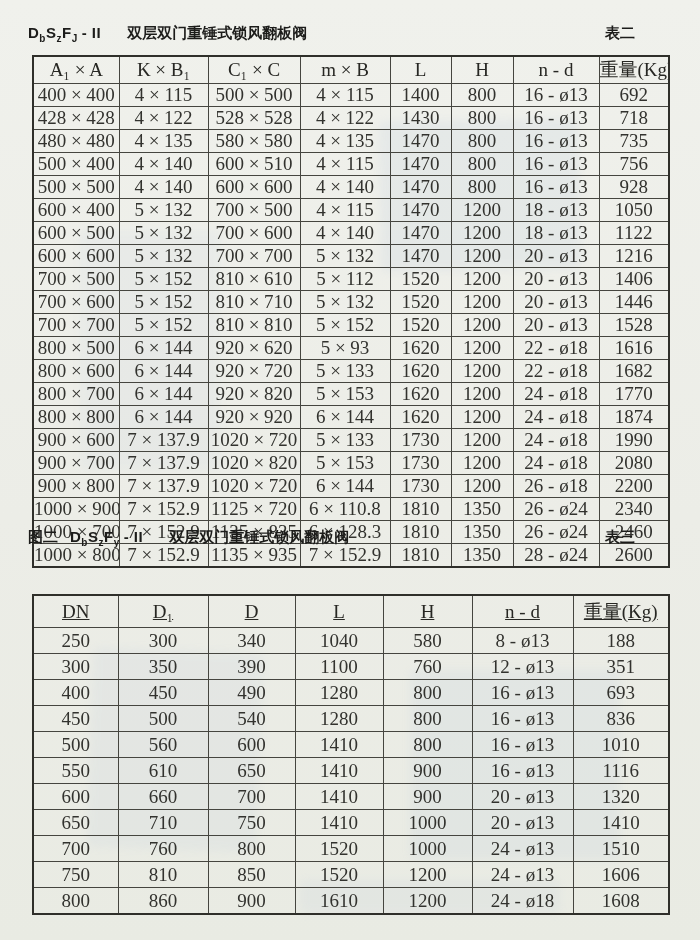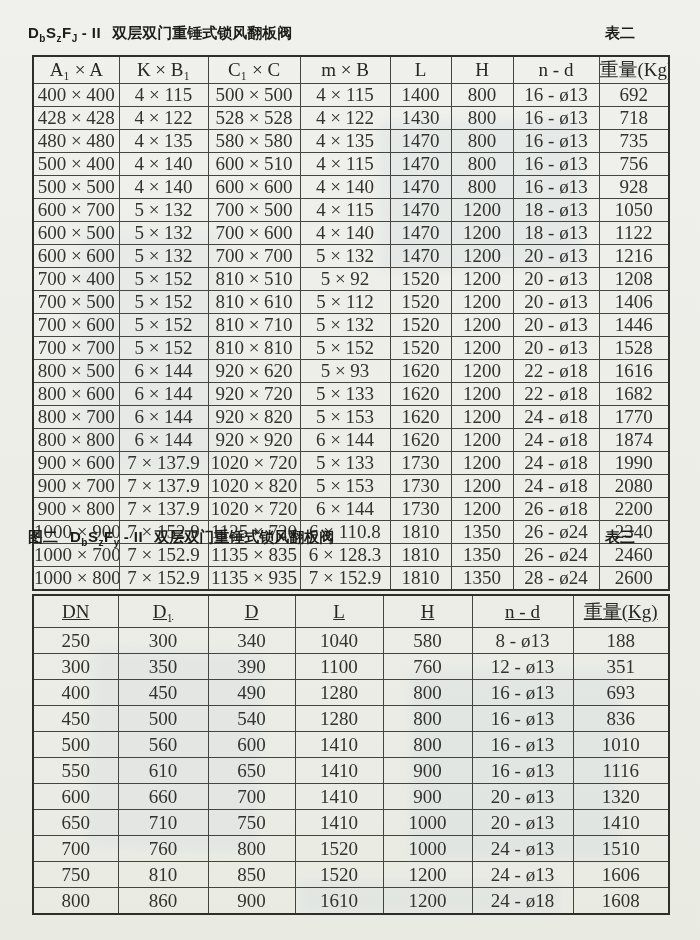--- a/index.html
+++ b/index.html
@@ -22,21 +22,21 @@
     font-family:"Liberation Sans","DejaVu Sans",sans-serif;
     font-weight:700;font-size:15px;color:#1c1c1a;white-space:nowrap;
   }
   .cap1{top:24px;}
   .cap2{top:528px;}
   .cap-left{display:flex;align-items:baseline;}
   .fig-label{margin-right:12px;}
   .model{letter-spacing:.5px;}
   .model sub{font-size:10px;font-weight:700;}
   .model span:last-child{margin-left:4px;}
-  .valve-name{margin-left:11px;}
+  .valve-name{margin-left:26px;}
   .ttag{margin-right:33px;}
 
   table.tbl{
     position:absolute;left:32px;width:636px;
     border-collapse:collapse;table-layout:fixed;
     font-family:"Liberation Serif","DejaVu Serif",serif;
     font-size:19px;color:#32322e;
     border:2px solid #2f2f2a;
   }
   .tbl th,.tbl td{
@@ -138,21 +138,21 @@
           <td>500 × 500</td>
           <td>4 × 140</td>
           <td>600 × 600</td>
           <td>4 × 140</td>
           <td>1470</td>
           <td>800</td>
           <td>16 - ø13</td>
           <td>928</td>
         </tr>
         <tr>
-          <td>600 × 700</td>
+          <td>600 × 400</td>
           <td>5 × 132</td>
           <td>700 × 500</td>
           <td>4 × 115</td>
           <td>1470</td>
           <td>1200</td>
           <td>18 - ø13</td>
           <td>1050</td>
         </tr>
         <tr>
           <td>600 × 500</td>
@@ -166,30 +166,20 @@
         </tr>
         <tr>
           <td>600 × 600</td>
           <td>5 × 132</td>
           <td>700 × 700</td>
           <td>5 × 132</td>
           <td>1470</td>
           <td>1200</td>
           <td>20 - ø13</td>
           <td>1216</td>
-        </tr>
-        <tr>
-          <td>700 × 400</td>
-          <td>5 × 152</td>
-          <td>810 × 510</td>
-          <td>5 × 92</td>
-          <td>1520</td>
-          <td>1200</td>
-          <td>20 - ø13</td>
-          <td>1208</td>
         </tr>
         <tr>
           <td>700 × 500</td>
           <td>5 × 152</td>
           <td>810 × 610</td>
           <td>5 × 112</td>
           <td>1520</td>
           <td>1200</td>
           <td>20 - ø13</td>
           <td>1406</td>

